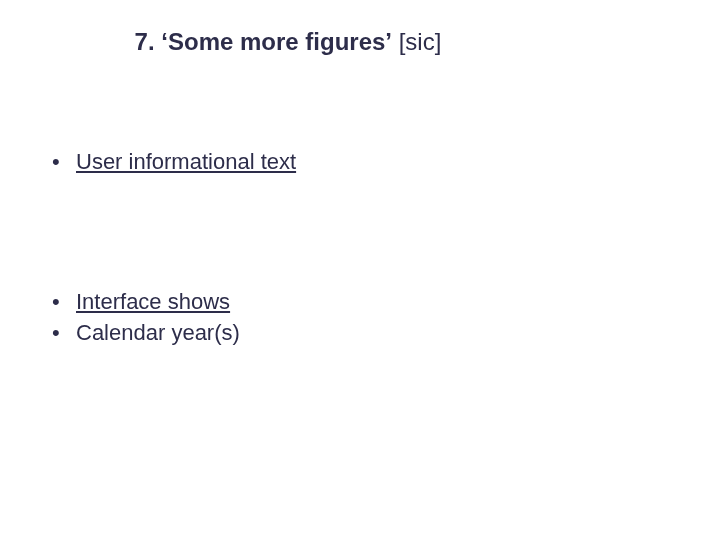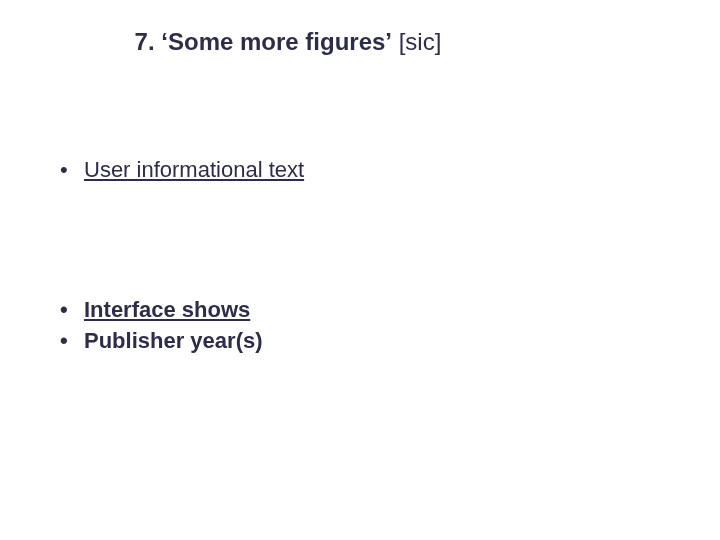--- a/index.html
+++ b/index.html
@@ -28,31 +28,30 @@
   }
   .title .quoted {
     
   }
   .title .sic {
     font-weight: normal;
   }
   ul.block {
     position: absolute;
     left: 38px;
-    margin: 16px;
+    margin: 8px;
     padding: 0;
     list-style: none;
     width: 640px;
   }
   ul.block.first {
     top: 140px;
   }
   ul.block.second {
     top: 280px;
-    font-weight: bold;
   }
   ul.block li {
     position: relative;
     padding-left: 30px;
     font-size: 22px;
     line-height: 1.3;
     margin: 0 0 2px 0;
   }
   ul.block li::before {
     content: "•";
@@ -79,17 +78,17 @@
     <li>
       <span class="underline">User informational text</span>
     </li>
   </ul>
 
   <ul class="block second">
     <li>
       <span class="underline">Interface shows</span>
     </li>
     <li>
-      <span>Publisher year(s)</span>
+      <span>Calendar year(s)</span>
     </li>
   </ul>
 
 </div>
 
 </body></html>

